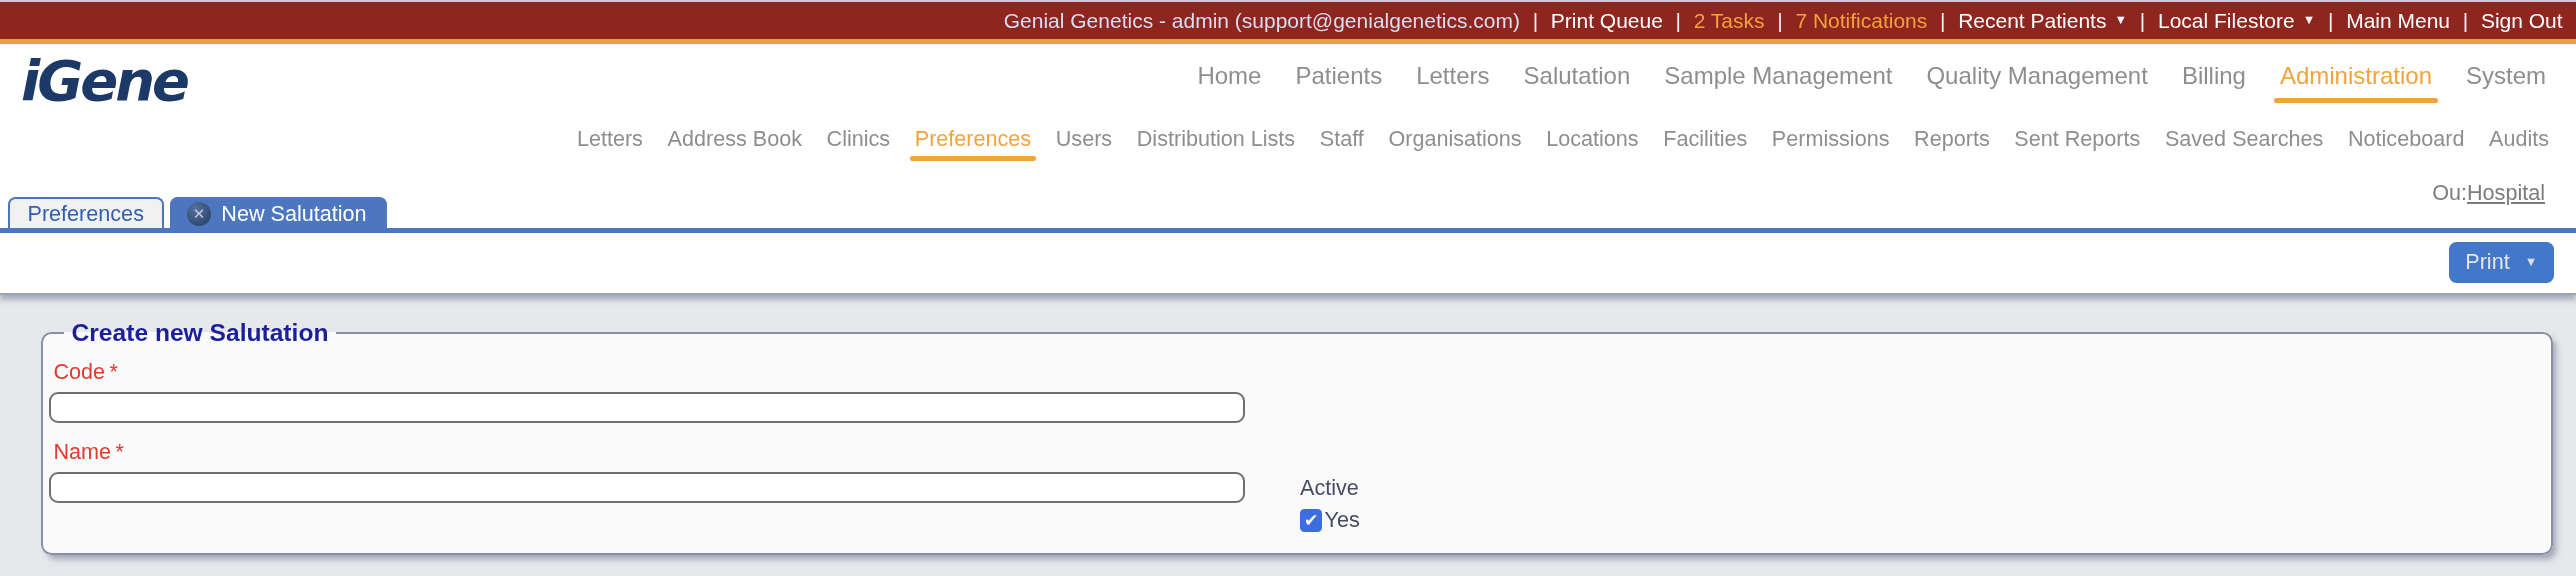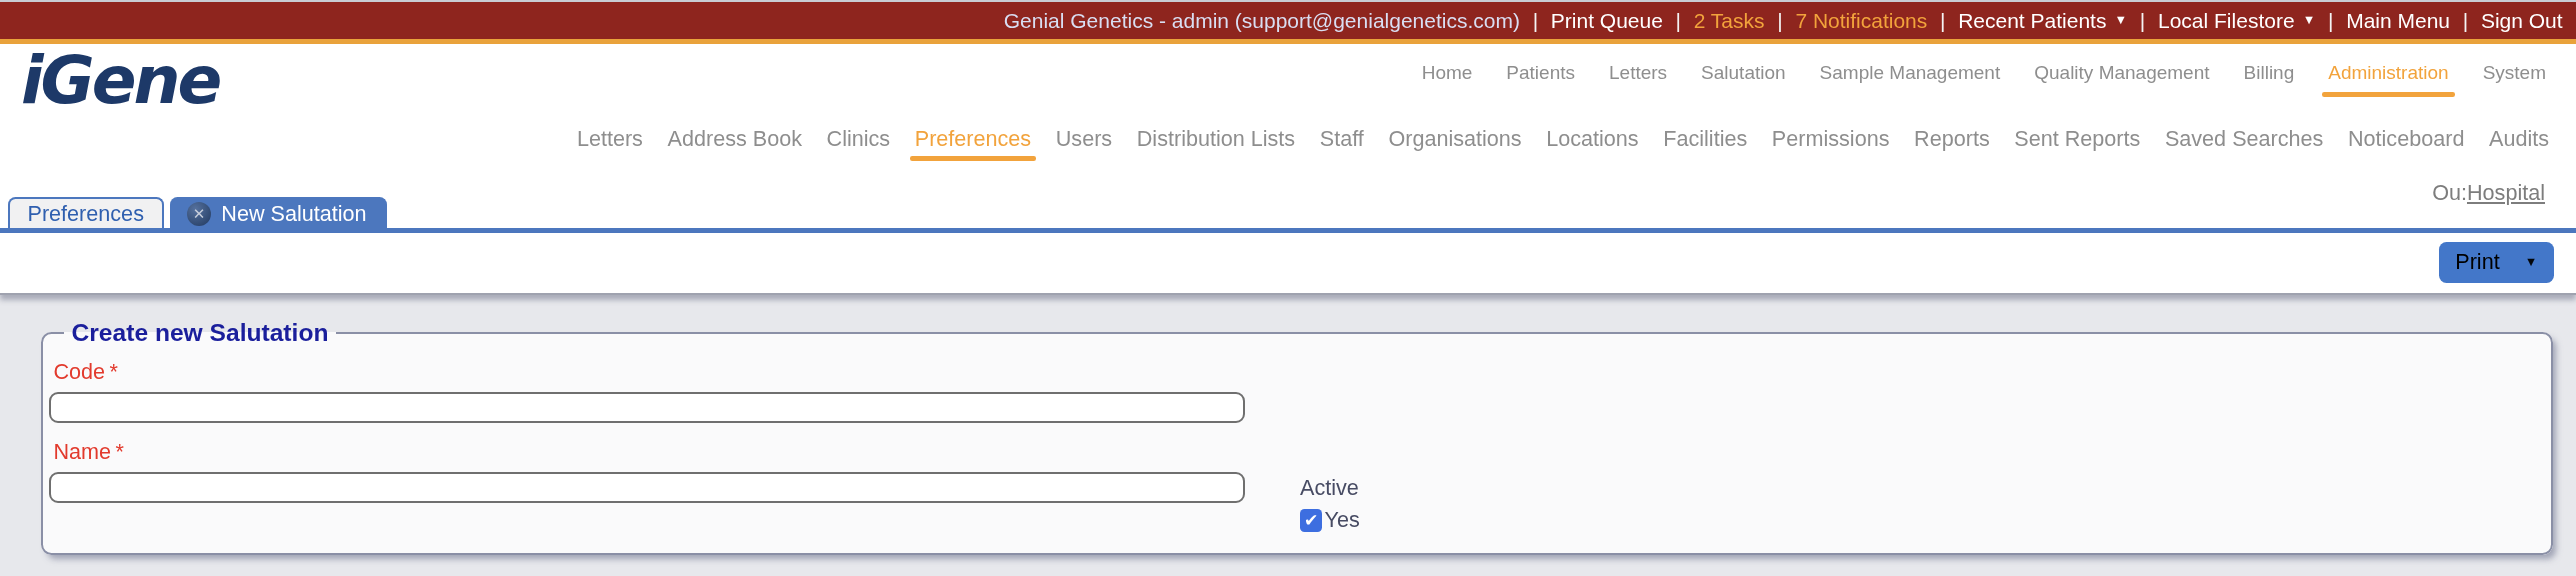--- a/index.html
+++ b/index.html
@@ -14,24 +14,24 @@
   .tb-sep { color:#F4F4F4; margin:0 12.7px; }
   .tb-item { color:#FFFFFF; cursor:pointer; display:inline-flex; align-items:center; }
   .tb-item.tb-orange { color:#F2A33C; }
   .tb-arrow { font-size:12.7px; margin-left:8.2px; position:relative; top:-0.7px; }
   .orange-line { height:5.2px; background:#E9A23B; }
 
   
   .header { position:relative; height:189px; background:#FFFFFF;
             border-bottom:5.2px solid #4C77BE; }
   .logo { position:absolute; left:21px; top:1.5px; font-family:"DejaVu Sans", sans-serif;
-          font-style:italic; font-weight:bold; font-size:66px; line-height:69px;
+          font-style:italic; font-weight:bold; font-size:56px; line-height:69px;
           color:#1D3968; letter-spacing:-3px; }
   .main-nav { position:absolute; top:18px; right:30px; display:flex; gap:34px;
-              font-size:19px; color:#8E8E8E; }
+              font-size:24px; color:#8E8E8E; }
   .sub-nav  { position:absolute; top:82px; right:27px; display:flex; gap:24.6px;
               font-size:21.6px; color:#8E8E8E;margin-left:44px; }
   .nav-item { position:relative; cursor:pointer; white-space:nowrap; }
   .nav-item.active { color:#F2A33C; }
   .main-nav .nav-item.active::after { content:""; position:absolute; left:-6px; right:-6px;
               bottom:-12.7px; height:5.2px; background:#F2A33C; border-radius:2.2px; }
   .sub-nav .nav-item.active::after  { content:""; position:absolute; left:-4.5px; right:-4.5px;
               bottom:-8.2px; height:4.5px; background:#F2A33C; border-radius:2.2px; }
   .ou { position:absolute; top:136px; right:31px; font-size:21.6px; color:#7D7D7D; }
   .ou-link { text-decoration:underline; cursor:pointer; color:#7D7D7D; }
@@ -46,23 +46,23 @@
   .tab-close { width:24px; height:24px; border-radius:50%; margin:0 10.4px 0 -3px;
                background:radial-gradient(circle at 35% 30%, #55719e, #21395f);
                color:#C7CEDB; display:flex; align-items:center; justify-content:center;
                font-size:15px; cursor:pointer; flex:0 0 auto; }
 
   
   .toolbar { position:relative; height:62px; background:#FFFFFF;
              border-bottom:2.2px solid #9FA2AF;
              box-shadow:0 4.5px 5.2px rgba(95,100,125,.45); }
   .print-btn { position:absolute; right:22.4px; top:8.2px; height:41px; padding:0 16.4px;
-               background:#4377C9; color:#000000; border:none; border-radius:7.5px;
+               background:#4377C9; color:#e5e5e5; border:none; border-radius:7.5px;
                font-size:21.6px; font-family:"Liberation Sans", sans-serif;
-               display:flex; align-items:center; gap:25px; cursor:pointer; }
+               display:flex; align-items:center; gap:15px; cursor:pointer; }
   .print-arrow { font-size:12.7px; opacity:.95; }
 
   
   .content { position:relative; height:282px; background:#E7E8EC; }
   .panel { position:relative; margin:24px 23px 0 41px; height:236px;
            border:2.2px solid #8A8FA6; border-radius:10.4px; background:#FAFAFB;
            box-shadow:4.5px 5.2px 6.7px -1.5px rgba(100,105,135,.55); }
   .panel-legend { margin-left:21px; padding:0 7.5px; font-size:24.6px; font-weight:bold;
                   color:#1B1F9C; }
   .field-row { margin:12px 0 0 10.4px; }

